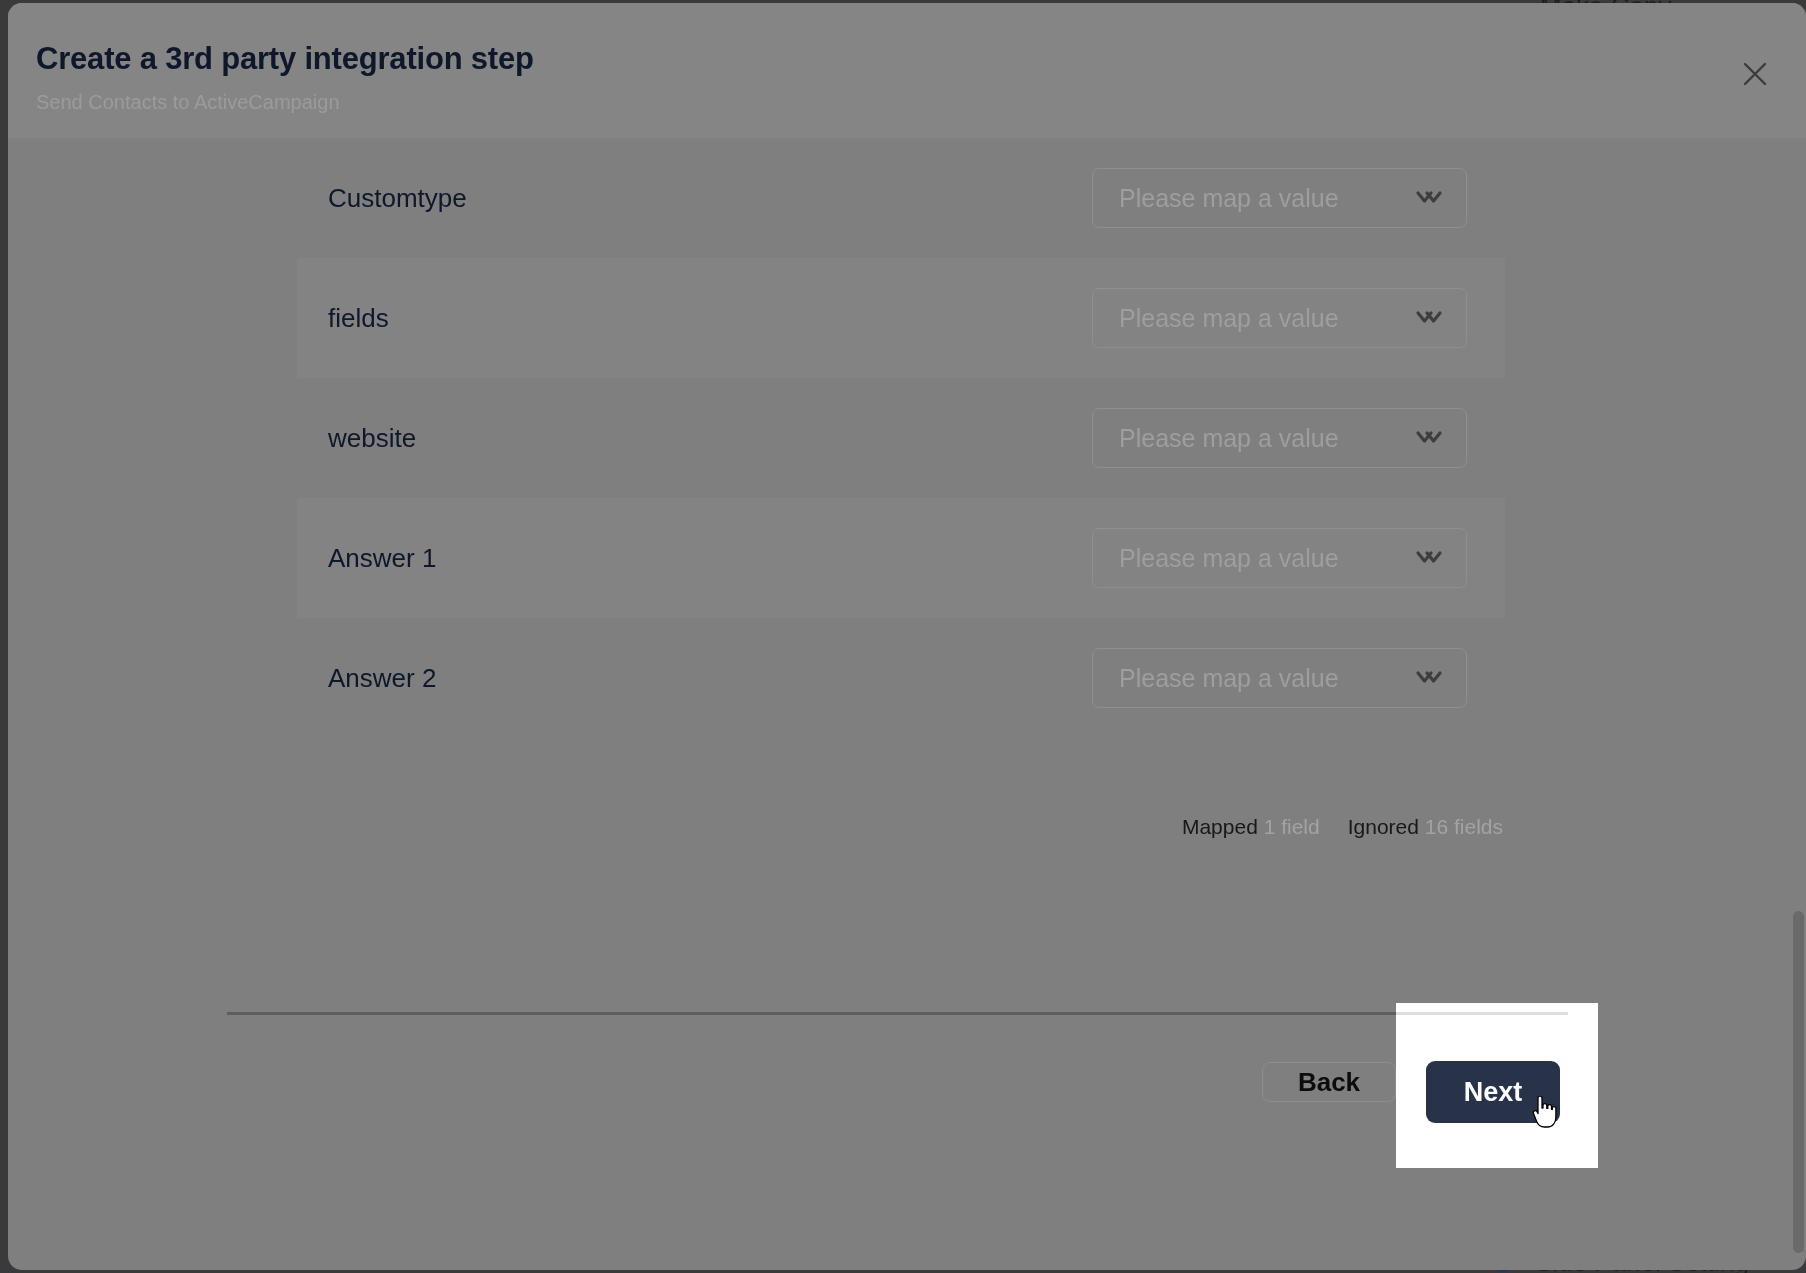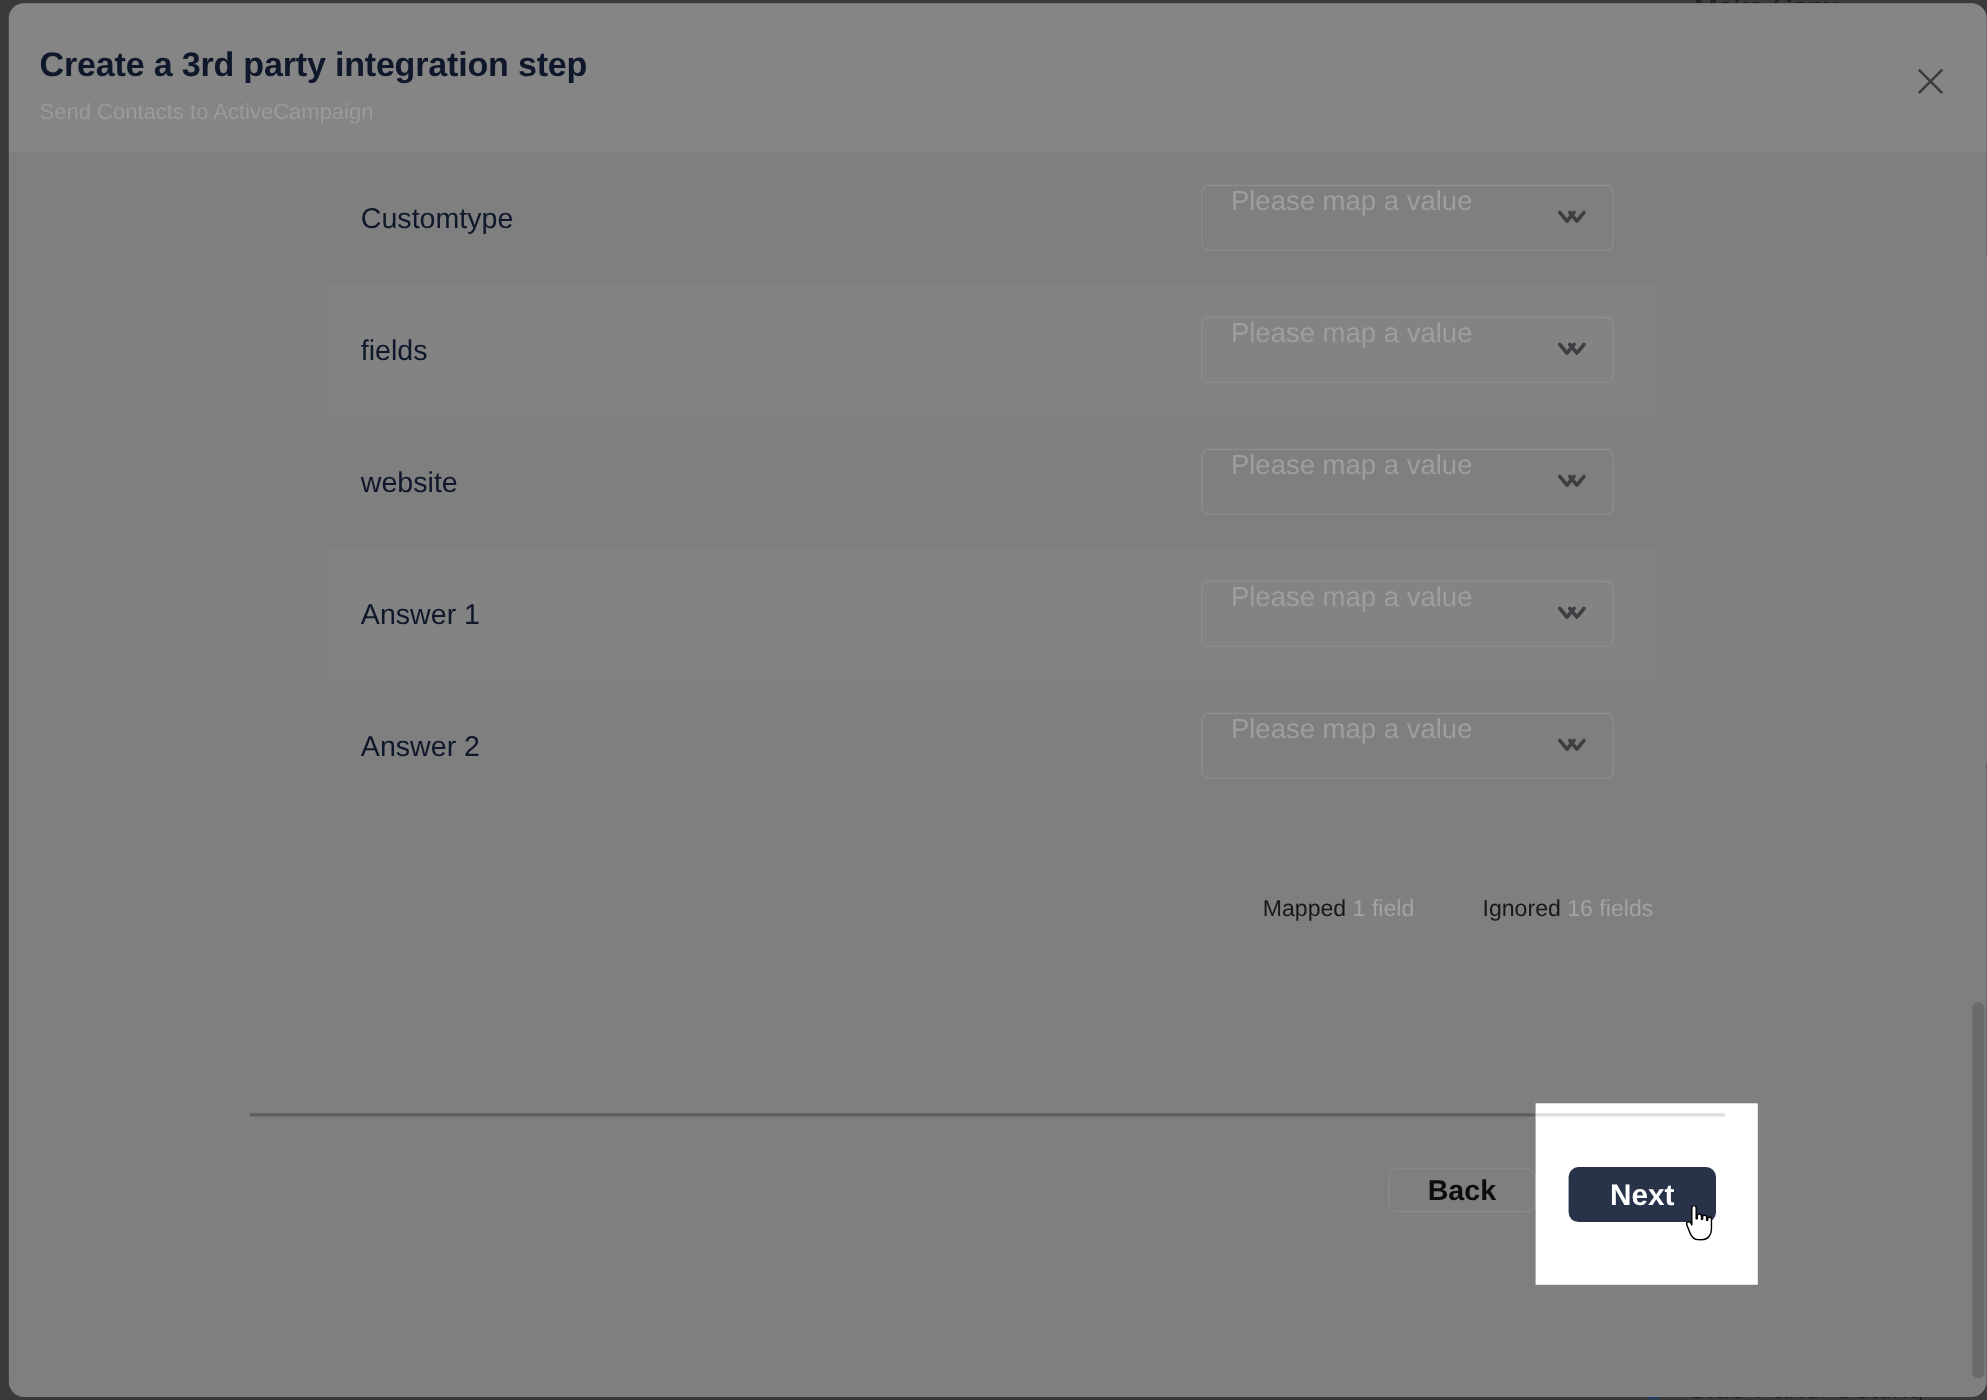--- a/index.html
+++ b/index.html
@@ -88,40 +88,40 @@
     z-index: 2;
     white-space: nowrap;
   }
   .map-select {
     position: absolute;
     left: 1084px; top: 50%;
     transform: translateY(-50%);
     width: 375px; height: 60px;
     border: 1px solid #8f8f8d;
     border-radius: 7px;
-    display: flex; align-items: flex-start;
+    display: flex; align-items: center;
     z-index: 2;
     cursor: pointer;
     background: transparent;
   }
   .map-select .placeholder {
     margin-left: 26px;
     font-size: 25px; color: #9e9e9e;
     white-space: nowrap;
   }
   .map-select .chev {
     position: absolute; right: 23px; top: 50%;
     transform: translateY(-50%);
     display: flex;
   }
 
   
   #map-summary {
     position: absolute; right: 303px; top: 812px;
-    display: flex; gap: 62px;
+    display: flex; gap: 28px;
     font-size: 21px;
     z-index: 3;
   }
   #map-summary .stat .k { color: #18181a; }
   #map-summary .stat .v { color: #a3a3a3; }
 
   
   #footer-divider {
     position: absolute;
     left: 219px; top: 1009px;
@@ -155,21 +155,21 @@
   }
   #next-spotlight .divider-seg {
     position: absolute;
     left: 0; top: 9px;
     width: 172px; height: 3px;
     background: #dedede;
   }
   #next-button {
     position: absolute;
     left: 30px; top: 58px;
-    width: 134px; height: 50px;
+    width: 134px; height: 62px;
     background: #28334a;
     border-radius: 9px;
     display: flex; align-items: center; justify-content: center;
     font-size: 27px; font-weight: 700; color: #ffffff;
     cursor: pointer;
   }
   #mouse-cursor {
     position: absolute;
     left: 1531px; top: 1096px;
     z-index: 40;

